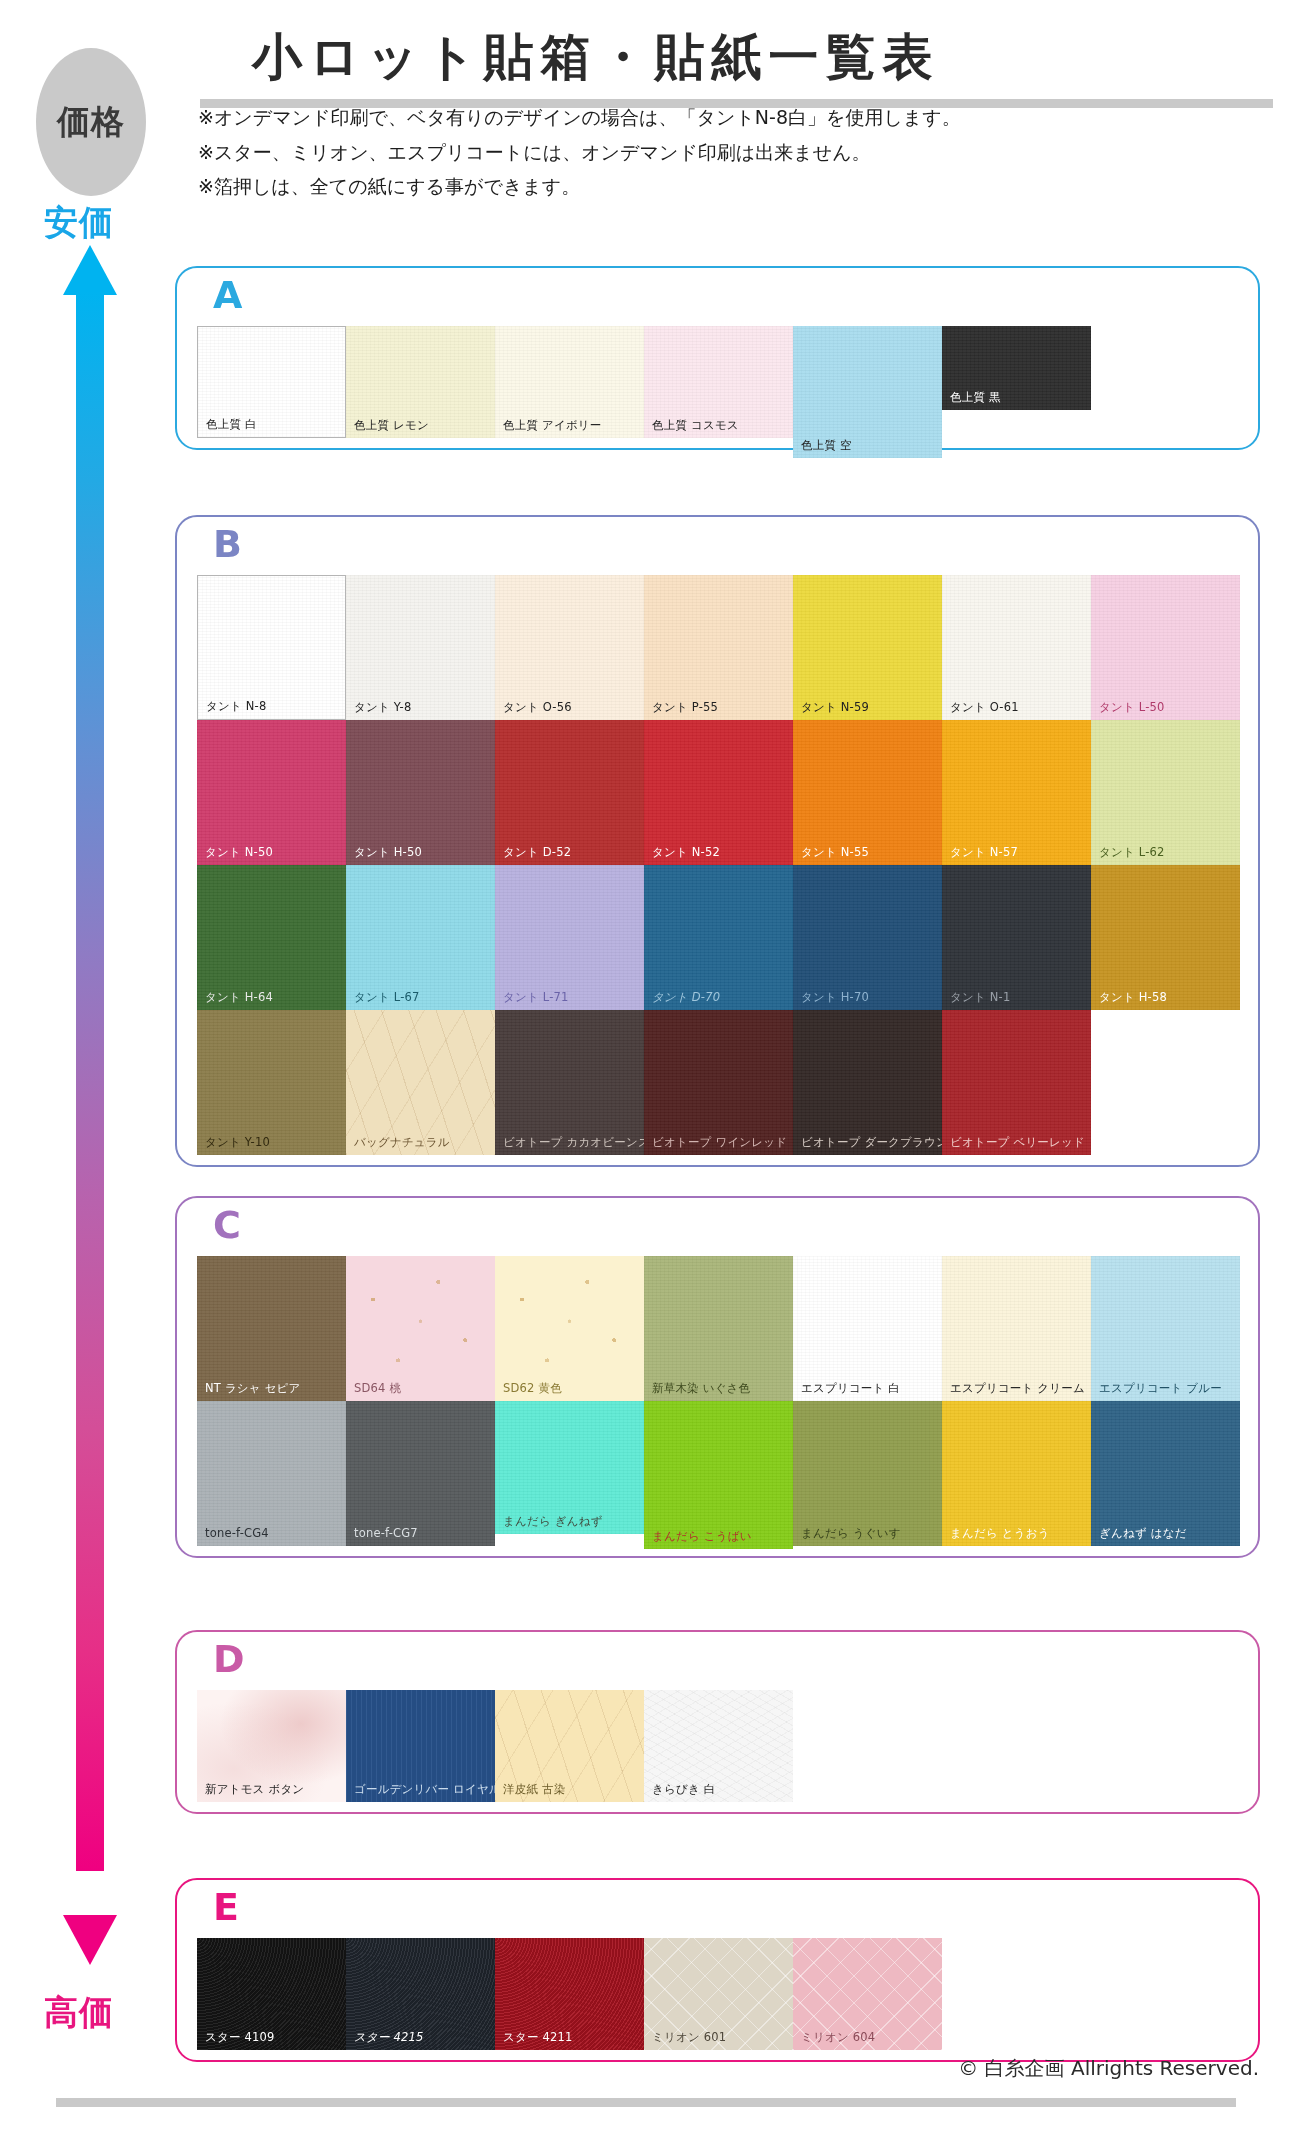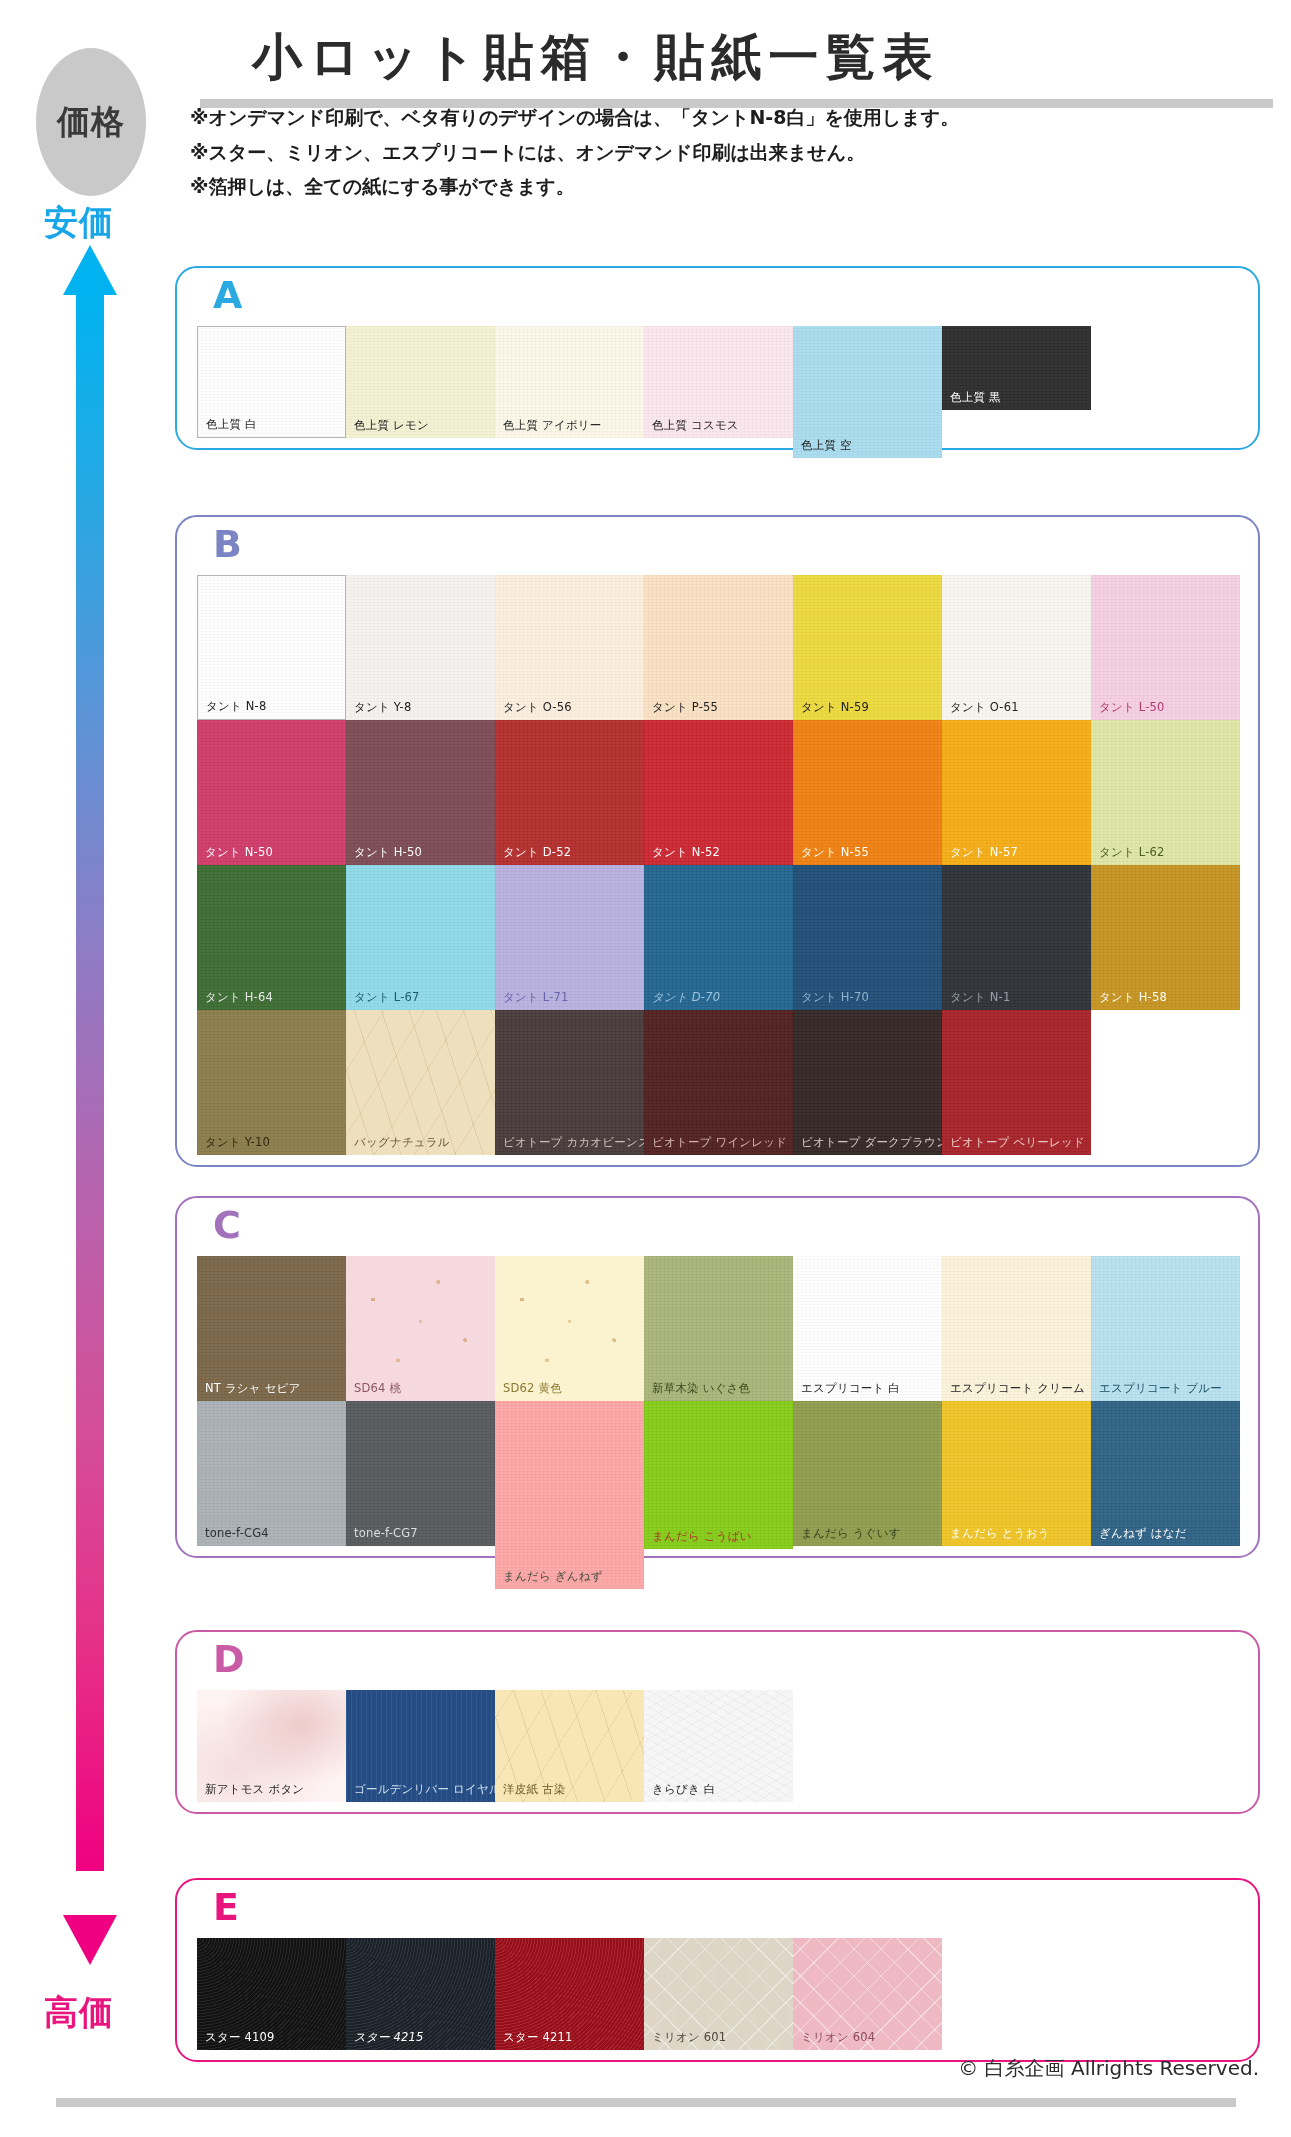--- a/index.html
+++ b/index.html
@@ -103,26 +103,25 @@
     left: 30px; top: 99px;
     width: 1073px; height: 9px;
     background: #c9c9c9;
   }
   .notes {
     position: absolute;
     left: 20px; top: 105px;
     width: 1080px;
   }
   .notes p {
-    margin: 0 0 9px 0;
+    margin: 0 0 9px 8px;
     font-size: 19px;
     color: #1d1d1d;
     line-height: 1.35;
     white-space: nowrap;
-    font-weight: bold;
   }
 
   
   .group {
     position: absolute;
     left: 175px;
     width: 1085px;
     border: 2px solid #999;
     border-radius: 22px;
     box-sizing: border-box;
@@ -406,21 +405,21 @@
         </div>
         <div class="swatch-row">
           <div class="swatch" title="tone-f-CG4" style="width: 149px; height: 145px; background: rgb(169, 176, 181);">
             <div class="tex" style="background-image: repeating-linear-gradient(0deg, rgba(0, 0, 0, 0.027) 0px, rgba(0, 0, 0, 0.027) 1px, rgba(255, 255, 255, 0.03) 1px, rgba(255, 255, 255, 0.03) 3px), repeating-linear-gradient(90deg, rgba(0, 0, 0, 0.02) 0px, rgba(0, 0, 0, 0.02) 1px, rgba(255, 255, 255, 0.02) 1px, rgba(255, 255, 255, 0.02) 4px);"></div>
             <div class="sw-label" style="color: rgb(44, 49, 54);">tone-f-CG4</div>
           </div>
           <div class="swatch" title="tone-f-CG7" style="width: 149px; height: 145px; background: rgb(85, 89, 91);">
             <div class="tex" style="background-image: repeating-linear-gradient(0deg, rgba(0, 0, 0, 0.027) 0px, rgba(0, 0, 0, 0.027) 1px, rgba(255, 255, 255, 0.03) 1px, rgba(255, 255, 255, 0.03) 3px), repeating-linear-gradient(90deg, rgba(0, 0, 0, 0.02) 0px, rgba(0, 0, 0, 0.02) 1px, rgba(255, 255, 255, 0.02) 1px, rgba(255, 255, 255, 0.02) 4px);"></div>
             <div class="sw-label" style="color: rgb(218, 223, 226);">tone-f-CG7</div>
           </div>
-          <div class="swatch" title="まんだら ぎんねず" style="width: 149px; height: 188px; background: #fca5a5; text-align: center;">
+          <div class="swatch" title="まんだら ぎんねず" style="width: 149px; height: 133px; background: #5eead4; text-align: center;">
             <div class="tex" style="background-image: repeating-linear-gradient(0deg, rgba(0, 0, 0, 0.027) 0px, rgba(0, 0, 0, 0.027) 1px, rgba(255, 255, 255, 0.03) 1px, rgba(255, 255, 255, 0.03) 3px), repeating-linear-gradient(90deg, rgba(0, 0, 0, 0.02) 0px, rgba(0, 0, 0, 0.02) 1px, rgba(255, 255, 255, 0.02) 1px, rgba(255, 255, 255, 0.02) 4px);"></div>
             <div class="sw-label" style="color: rgb(63, 76, 63);">まんだら ぎんねず</div>
           </div>
           <div class="swatch" title="まんだら こうばい" style="width: 149px; height: 148px; background: #84cc16;">
             <div class="tex" style="background-image: repeating-linear-gradient(0deg, rgba(0, 0, 0, 0.027) 0px, rgba(0, 0, 0, 0.027) 1px, rgba(255, 255, 255, 0.03) 1px, rgba(255, 255, 255, 0.03) 3px), repeating-linear-gradient(90deg, rgba(0, 0, 0, 0.02) 0px, rgba(0, 0, 0, 0.02) 1px, rgba(255, 255, 255, 0.02) 1px, rgba(255, 255, 255, 0.02) 4px);"></div>
             <div class="sw-label" style="color: rgb(176, 50, 44);">まんだら こうばい</div>
           </div>
           <div class="swatch" title="まんだら うぐいす" style="width: 149px; height: 145px; background: rgb(143, 156, 76);">
             <div class="tex" style="background-image: repeating-linear-gradient(0deg, rgba(0, 0, 0, 0.027) 0px, rgba(0, 0, 0, 0.027) 1px, rgba(255, 255, 255, 0.03) 1px, rgba(255, 255, 255, 0.03) 3px), repeating-linear-gradient(90deg, rgba(0, 0, 0, 0.02) 0px, rgba(0, 0, 0, 0.02) 1px, rgba(255, 255, 255, 0.02) 1px, rgba(255, 255, 255, 0.02) 4px);"></div>
             <div class="sw-label" style="color: rgb(53, 64, 26);">まんだら うぐいす</div>

